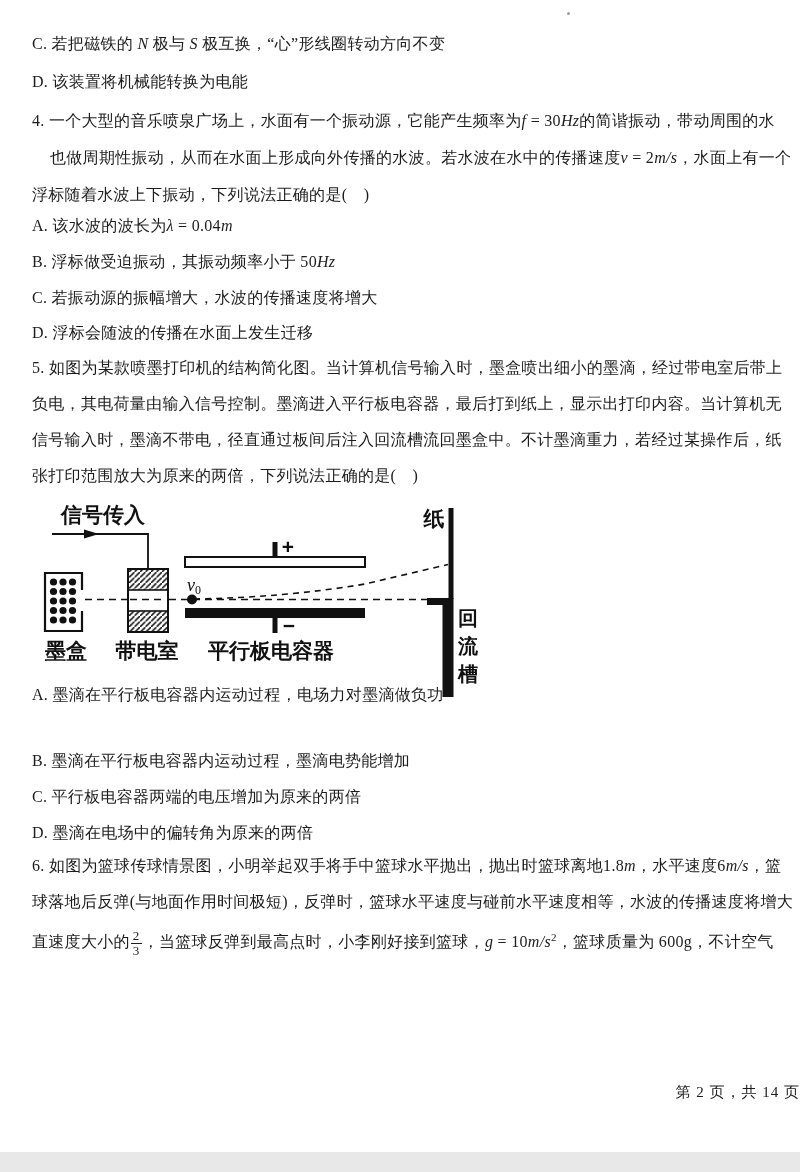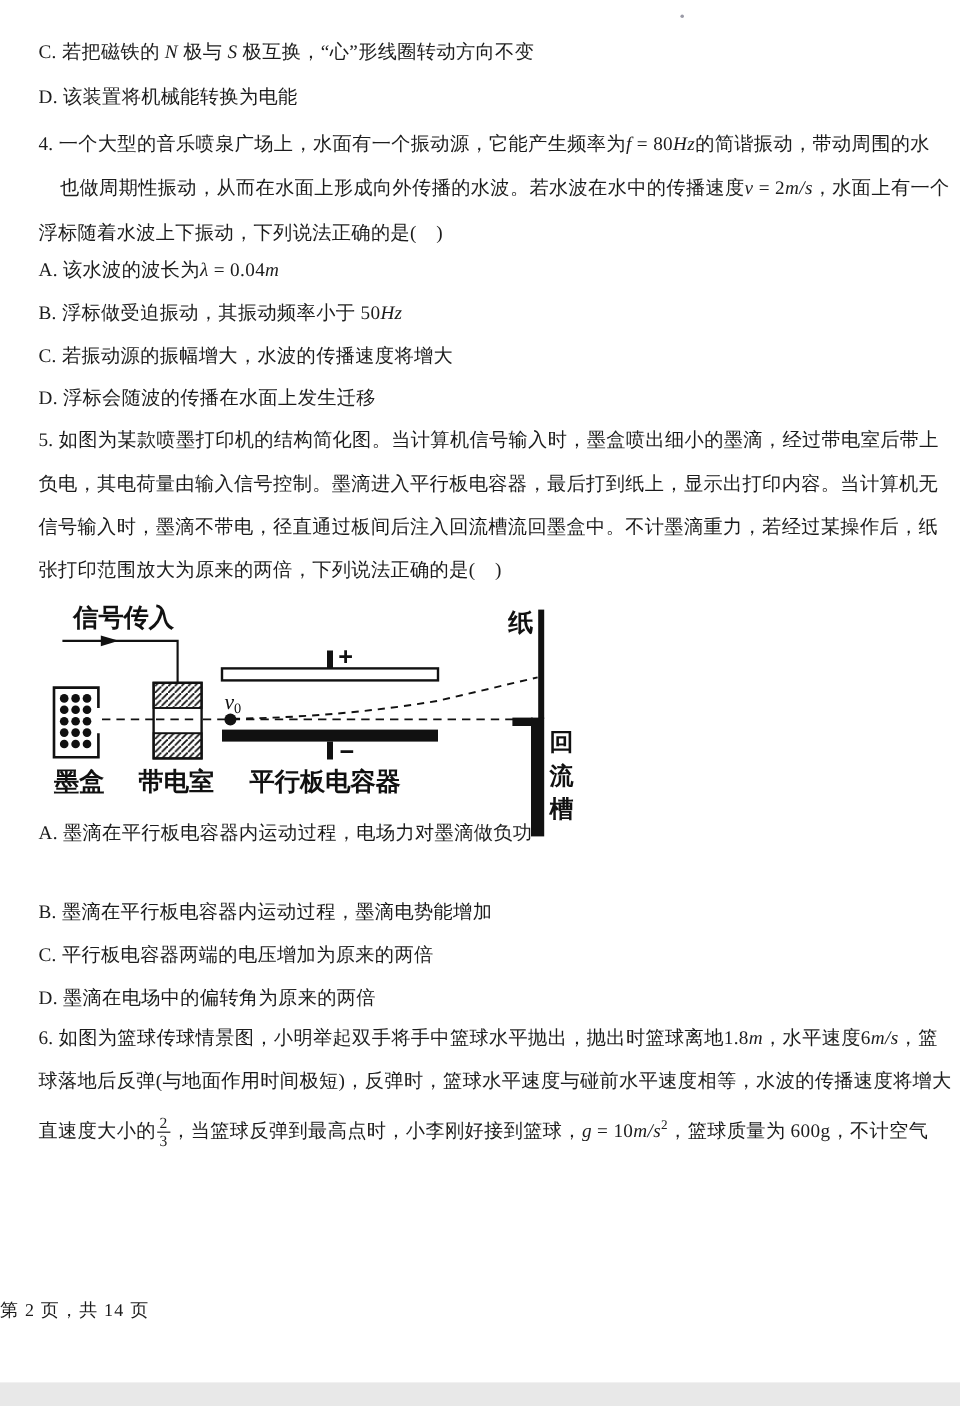--- a/index.html
+++ b/index.html
@@ -25,40 +25,40 @@
   sup{font-size:11px;line-height:0;}
   .frac{
     display:inline-flex;flex-direction:column;align-items:center;
     vertical-align:middle;font-size:13px;line-height:1.08;margin:0 1px;
   }
   .frac .num{display:block;border-bottom:1px solid #1c1c1c;padding:0 2px;}
   .frac .den{display:block;padding-top:0px;}
   .figure{position:absolute;left:30px;top:495px;width:500px;height:212px;}
   .footer{
     position:absolute;left:0;top:1083px;width:800px;
-    text-align:left;font-size:15px;letter-spacing:1px;
+    text-align:right;font-size:15px;letter-spacing:1px;
   }
   .speck{
     position:absolute;left:567px;top:12px;width:3px;height:3px;
     background:#9a9aa6;border-radius:50%;
   }
   svg text{font-family:"Liberation Sans","DejaVu Sans",sans-serif;font-weight:bold;fill:#111;}
   svg text.math{font-family:"Liberation Serif","DejaVu Serif",serif;font-weight:normal;font-style:italic;}
 </style>
 </head>
 <body>
 
 <div class="page">
 
   <div class="speck"></div>
 
   <div class="text-layer">
       <div class="line" style="top: 33px;"><span>C. 若把磁铁的 </span><span class="it">N</span><span> 极与 </span><span class="it">S</span><span> 极互换，“心”形线圈转动方向不变</span></div>
       <div class="line" style="top: 71px;"><span>D. 该装置将机械能转换为电能</span></div>
-      <div class="line" style="top: 110px;"><span>4. 一个大型的音乐喷泉广场上，水面有一个振动源，它能产生频率为</span><span class="it">f</span><span> = 80</span><span class="it">Hz</span><span>的简谐振动，带动周围的水</span></div>
+      <div class="line" style="top: 110px;"><span>4. 一个大型的音乐喷泉广场上，水面有一个振动源，它能产生频率为</span><span class="it">f</span><span> = 30</span><span class="it">Hz</span><span>的简谐振动，带动周围的水</span></div>
       <div class="line" style="top: 147px; margin-left: 18px;"><span>也做周期性振动，从而在水面上形成向外传播的水波。若水波在水中的传播速度</span><span class="it">v</span><span> = 2</span><span class="it">m/s</span><span>，水面上有一个</span></div>
       <div class="line" style="top: 184px;"><span>浮标随着水波上下振动，下列说法正确的是(　)</span></div>
       <div class="line" style="top: 215px;"><span>A. 该水波的波长为</span><span class="it">λ</span><span> = 0.04</span><span class="it">m</span></div>
       <div class="line" style="top: 251px;"><span>B. 浮标做受迫振动，其振动频率小于 50</span><span class="it">Hz</span></div>
       <div class="line" style="top: 287px;"><span>C. 若振动源的振幅增大，水波的传播速度将增大</span></div>
       <div class="line" style="top: 322px;"><span>D. 浮标会随波的传播在水面上发生迁移</span></div>
       <div class="line" style="top: 357px;"><span>5. 如图为某款喷墨打印机的结构简化图。当计算机信号输入时，墨盒喷出细小的墨滴，经过带电室后带上</span></div>
       <div class="line" style="top: 393px;"><span>负电，其电荷量由输入信号控制。墨滴进入平行板电容器，最后打到纸上，显示出打印内容。当计算机无</span></div>
       <div class="line" style="top: 429px;"><span>信号输入时，墨滴不带电，径直通过板间后注入回流槽流回墨盒中。不计墨滴重力，若经过某操作后，纸</span></div>
       <div class="line" style="top: 465px;"><span>张打印范围放大为原来的两倍，下列说法正确的是(　)</span></div>

